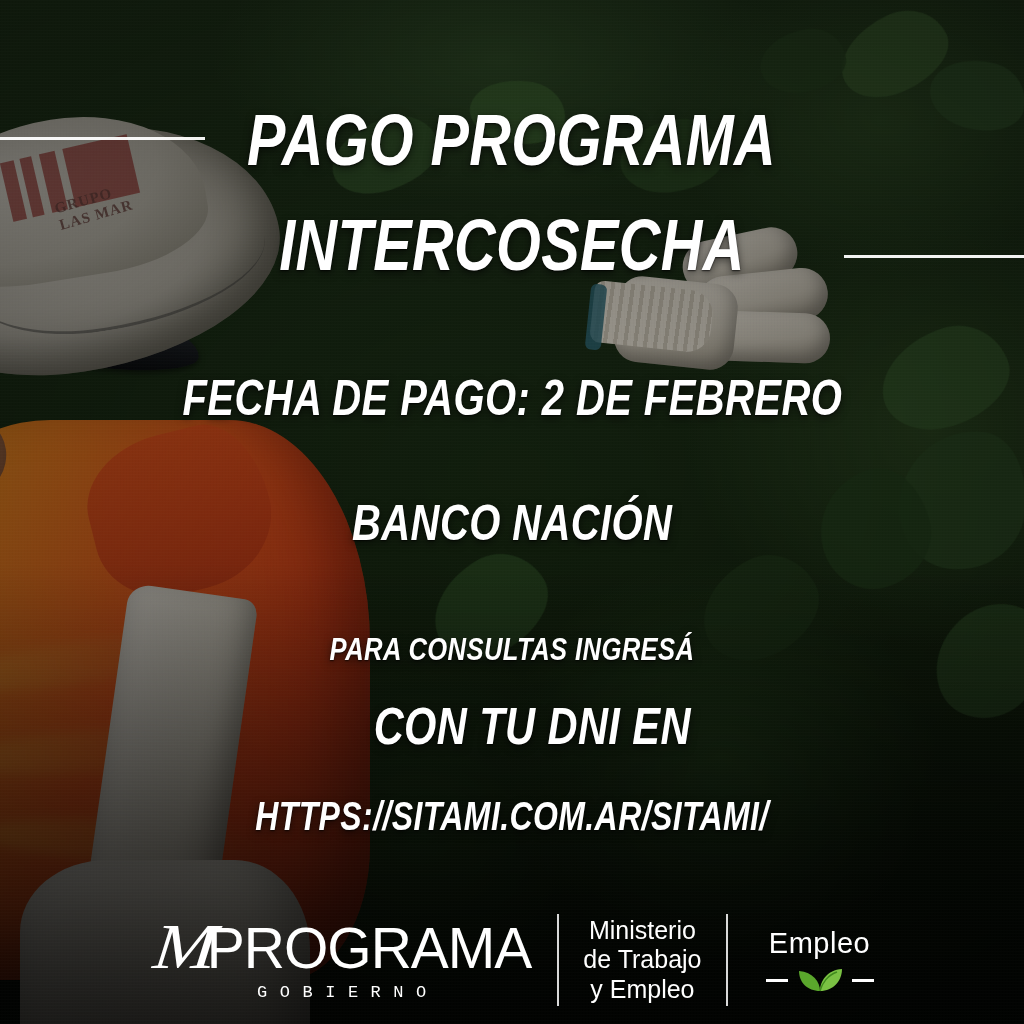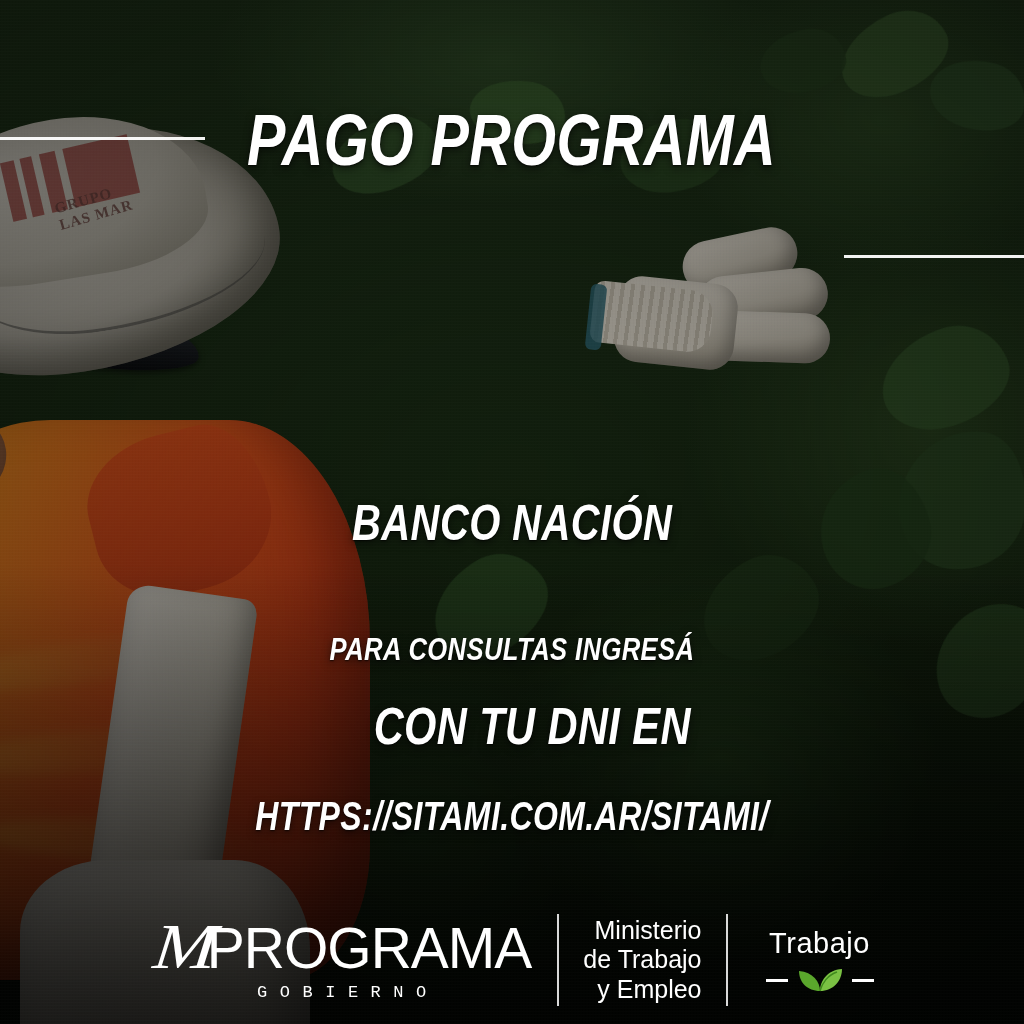--- a/index.html
+++ b/index.html
@@ -217,21 +217,21 @@
     letter-spacing:12.5px;margin-top:8px;margin-left:14px;
   }
 
   .divider{width:2px;height:92px;background:rgba(255,255,255,.85);}
 
   
   .ministerio{
     padding:0 24px;
     font-family:"Liberation Sans",sans-serif;
     font-weight:400;font-size:25px;color:#fff;line-height:1.18;
-    text-align:right;white-space:pre-line;
+    text-align:center;white-space:pre-line;
   }
 
   
   .sitami{
     display:flex;flex-direction:column;align-items:center;
     padding-left:38px;
   }
   .sitami-word{
     font-family:"Liberation Sans",sans-serif;
     font-weight:400;font-size:29px;color:#fff;letter-spacing:.5px;
@@ -305,21 +305,27 @@
     <div class="vign"></div>
     <div class="grain"></div>
   </div>
 
   <div class="rule rule-left"></div>
   <div class="rule rule-right"></div>
 
   <div class="txt title1">
     <span class="condense">PAGO PROGRAMA</span>
   </div>
-
+  <div class="txt title2">
+    <span class="condense">INTERCOSECHA</span>
+  </div>
+
+  <div class="txt date">
+    <span class="condense">FECHA DE PAGO: 2 DE FEBRERO</span>
+  </div>
   <div class="txt bank">
     <span class="condense">BANCO NACIÓN</span>
   </div>
 
   <div class="txt cta1">
     <span class="condense">PARA CONSULTAS INGRESÁ</span>
   </div>
   <div class="txt cta2">
     <span class="condense">CON TU DNI EN</span>
   </div>
@@ -339,21 +345,21 @@
 
     <div class="divider"></div>
 
     <div class="ministerio">Ministerio
 de Trabajo
 y Empleo</div>
 
     <div class="divider"></div>
 
     <div class="sitami">
-      <span class="sitami-word">Trabajo</span>
+      <span class="sitami-word">Empleo</span>
       <span class="sitami-mark">
         <span class="dash"></span>
         <svg class="leaf-icon" width="46" height="26" viewBox="0 0 46 26" aria-hidden="true">
           <path d="M23 24 C23 14, 30 3, 45 2 C45 14, 36 24, 23 24 Z" fill="#7ac143"></path>
           <path d="M23 24 C23 15, 16 5, 2 4 C2 15, 10 24, 23 24 Z" fill="#5aa72c"></path>
           <path d="M23 24 C25 16, 31 8, 40 5" stroke="#3f8a1c" stroke-width="1.4" fill="none"></path>
         </svg>
         <span class="dash"></span>
       </span>
     </div>

